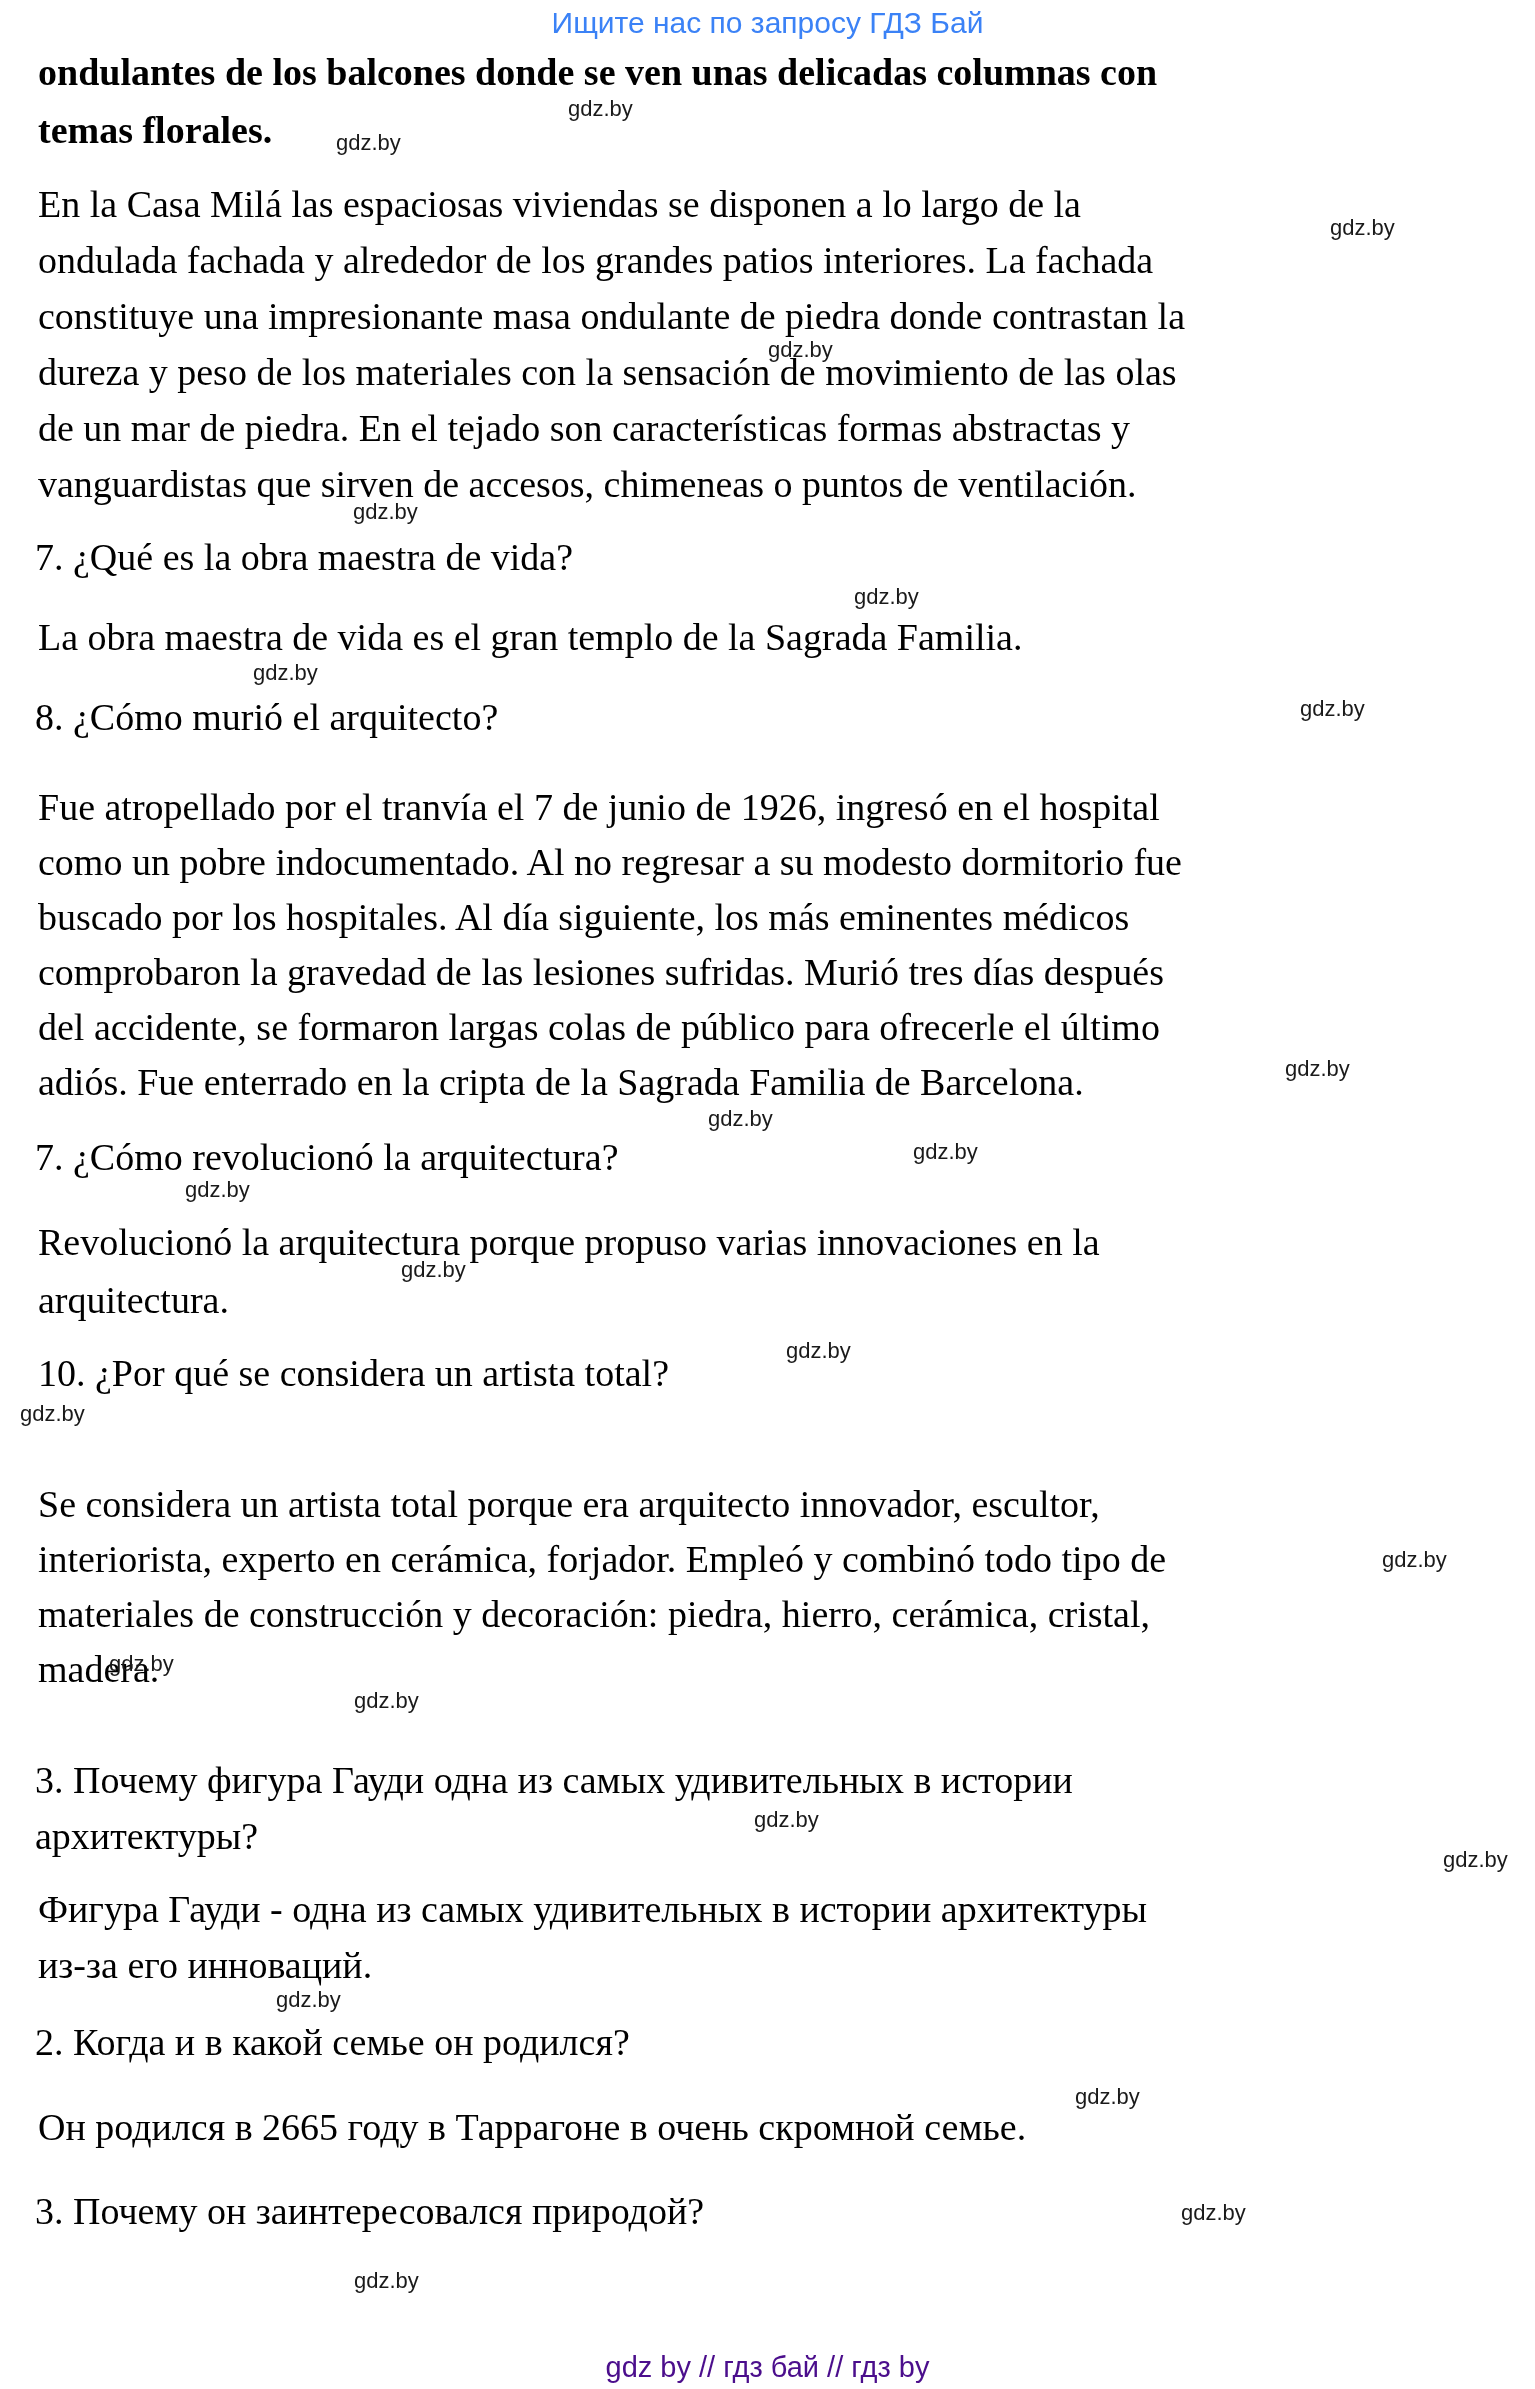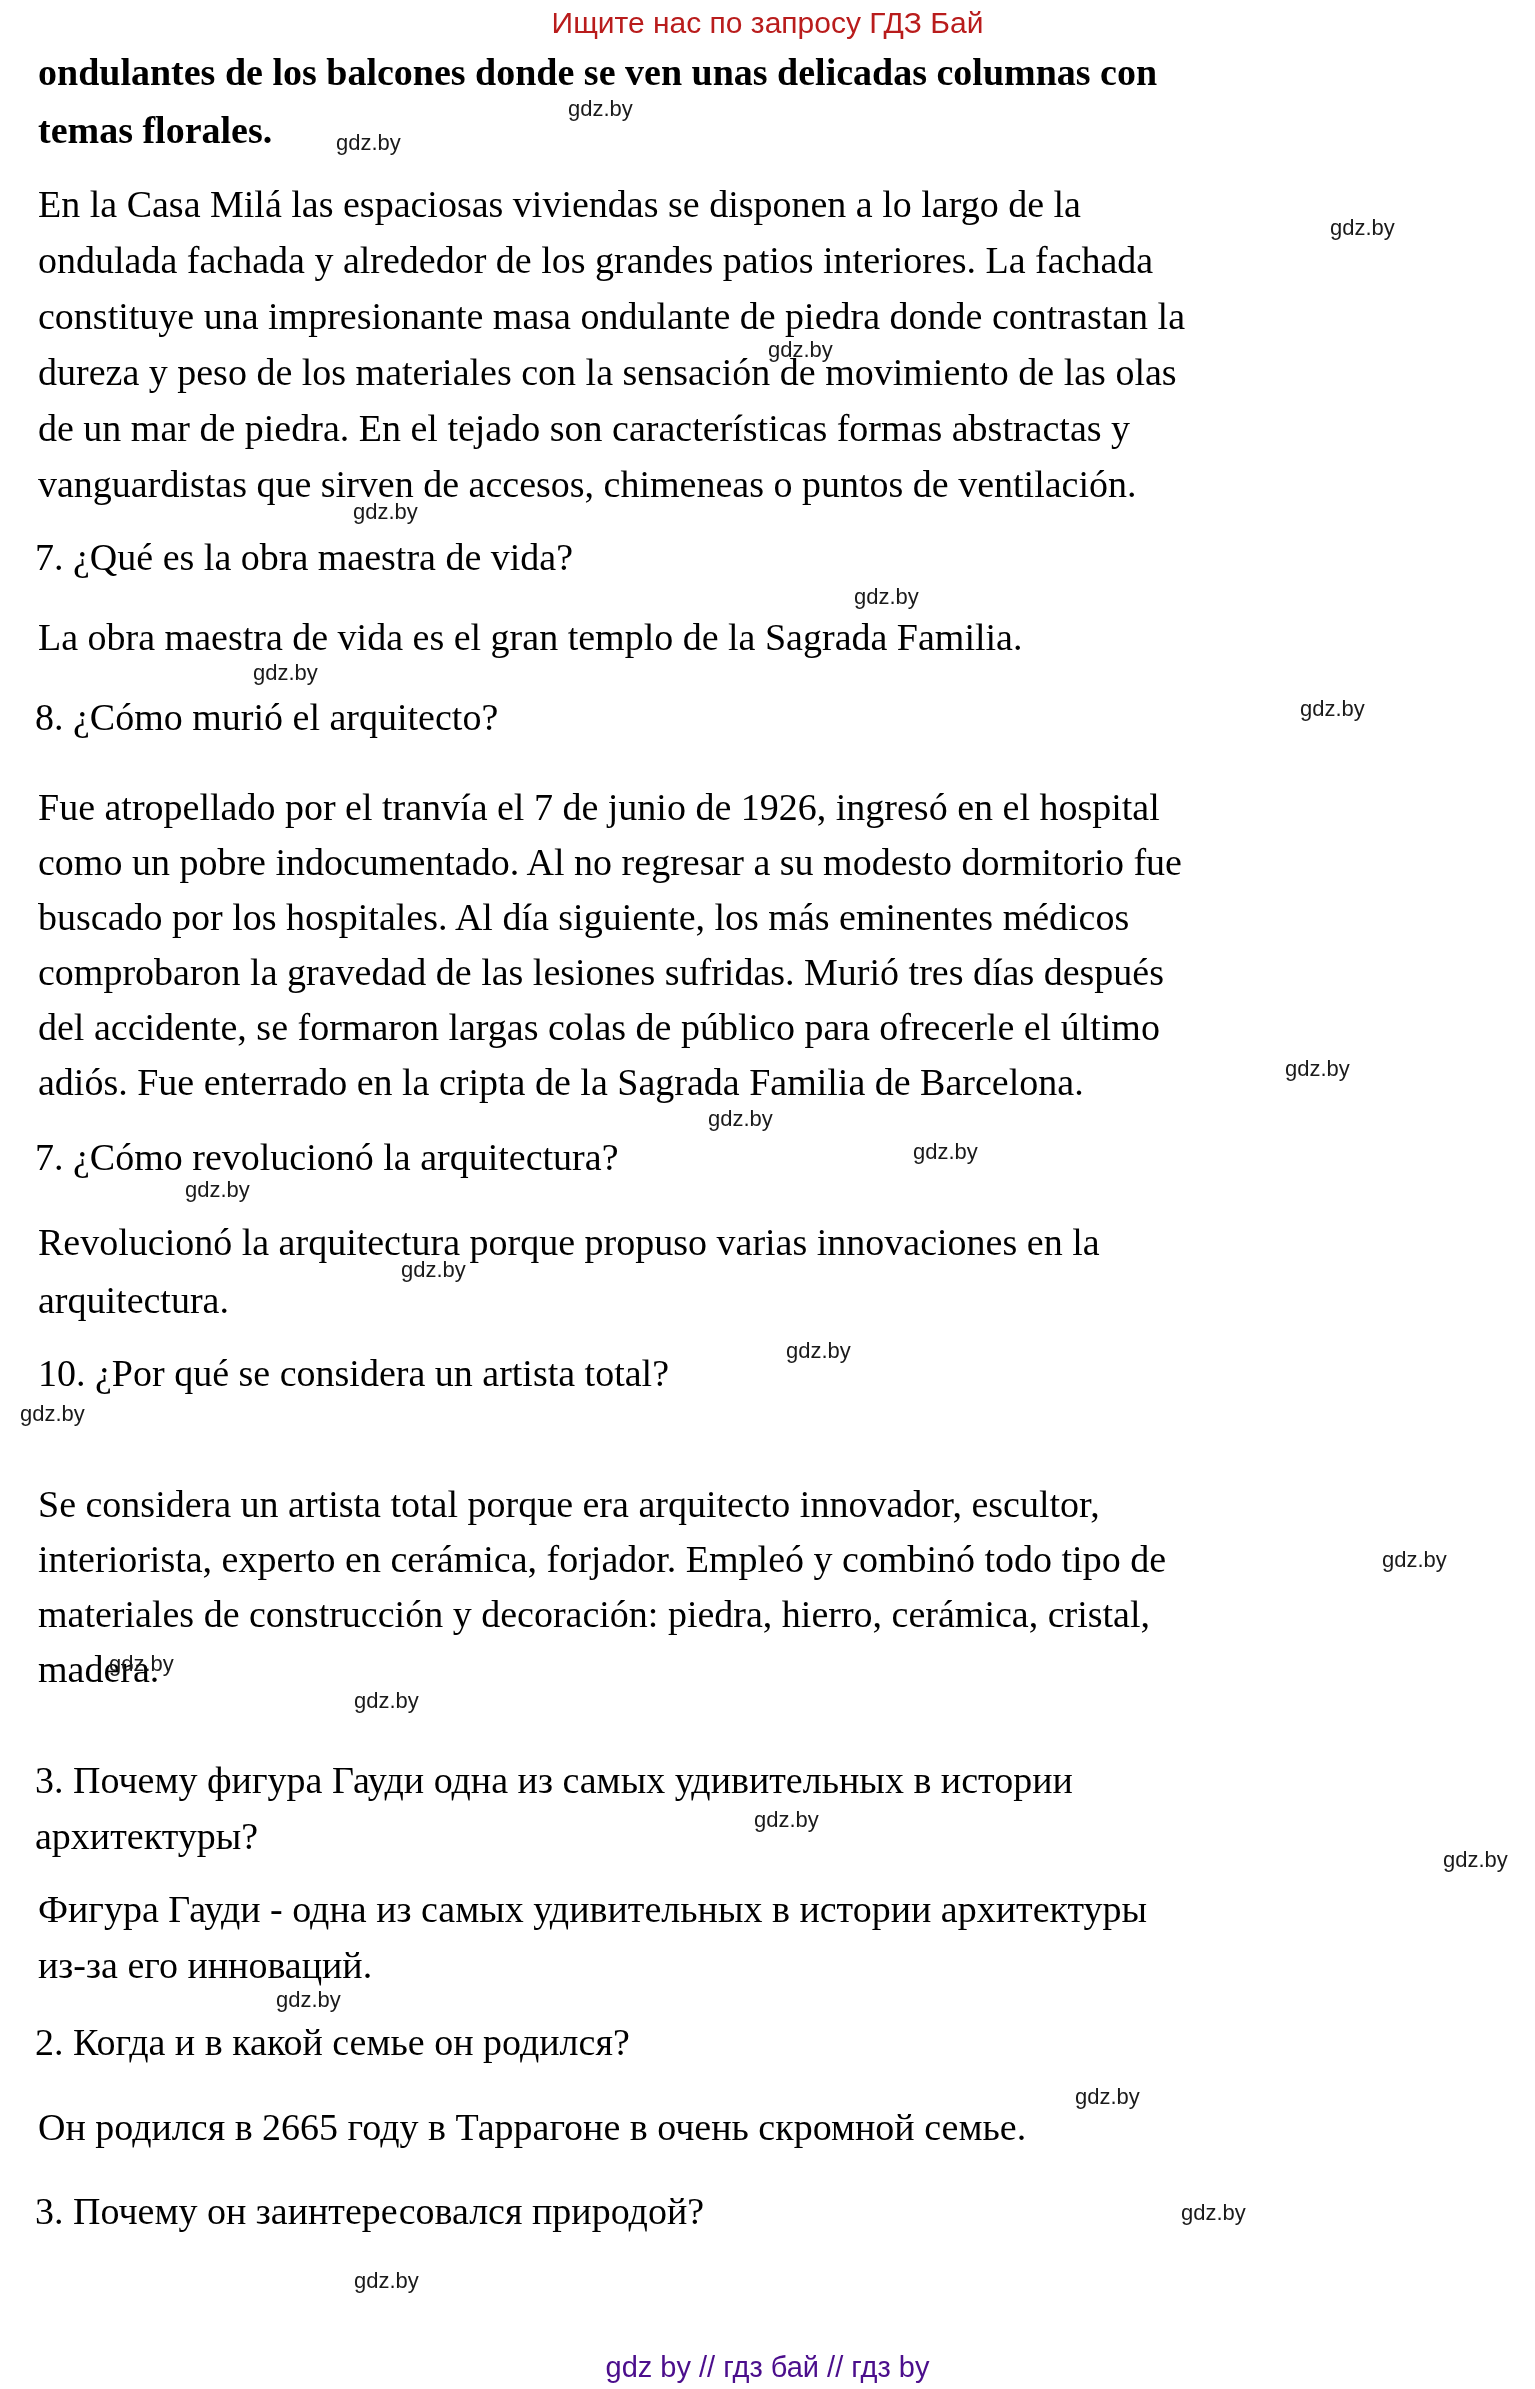--- a/index.html
+++ b/index.html
@@ -8,21 +8,21 @@
     width:1535px; height:2389px;
     background:#ffffff;
     overflow:hidden;
     font-family:"Liberation Serif", serif;
   }
   .banner {
     position:absolute; left:0; width:100%;
     text-align:center;
     font-family:"Liberation Sans", sans-serif;
   }
-  .banner.header { top:6px;  font-size:30px; color:#b91c1c; }
+  .banner.header { top:6px;  font-size:30px; color:#3b82f6; }
   .banner.footer { top:2351px; font-size:29px; color:#4b0e8c; }
   .tb {
     position:absolute;
     white-space:pre;
     font-size:38px;
     line-height:56px;
     color:#000000;
   }
   .lh76 { line-height:58px; }
   .lh73 { line-height:55px; }

